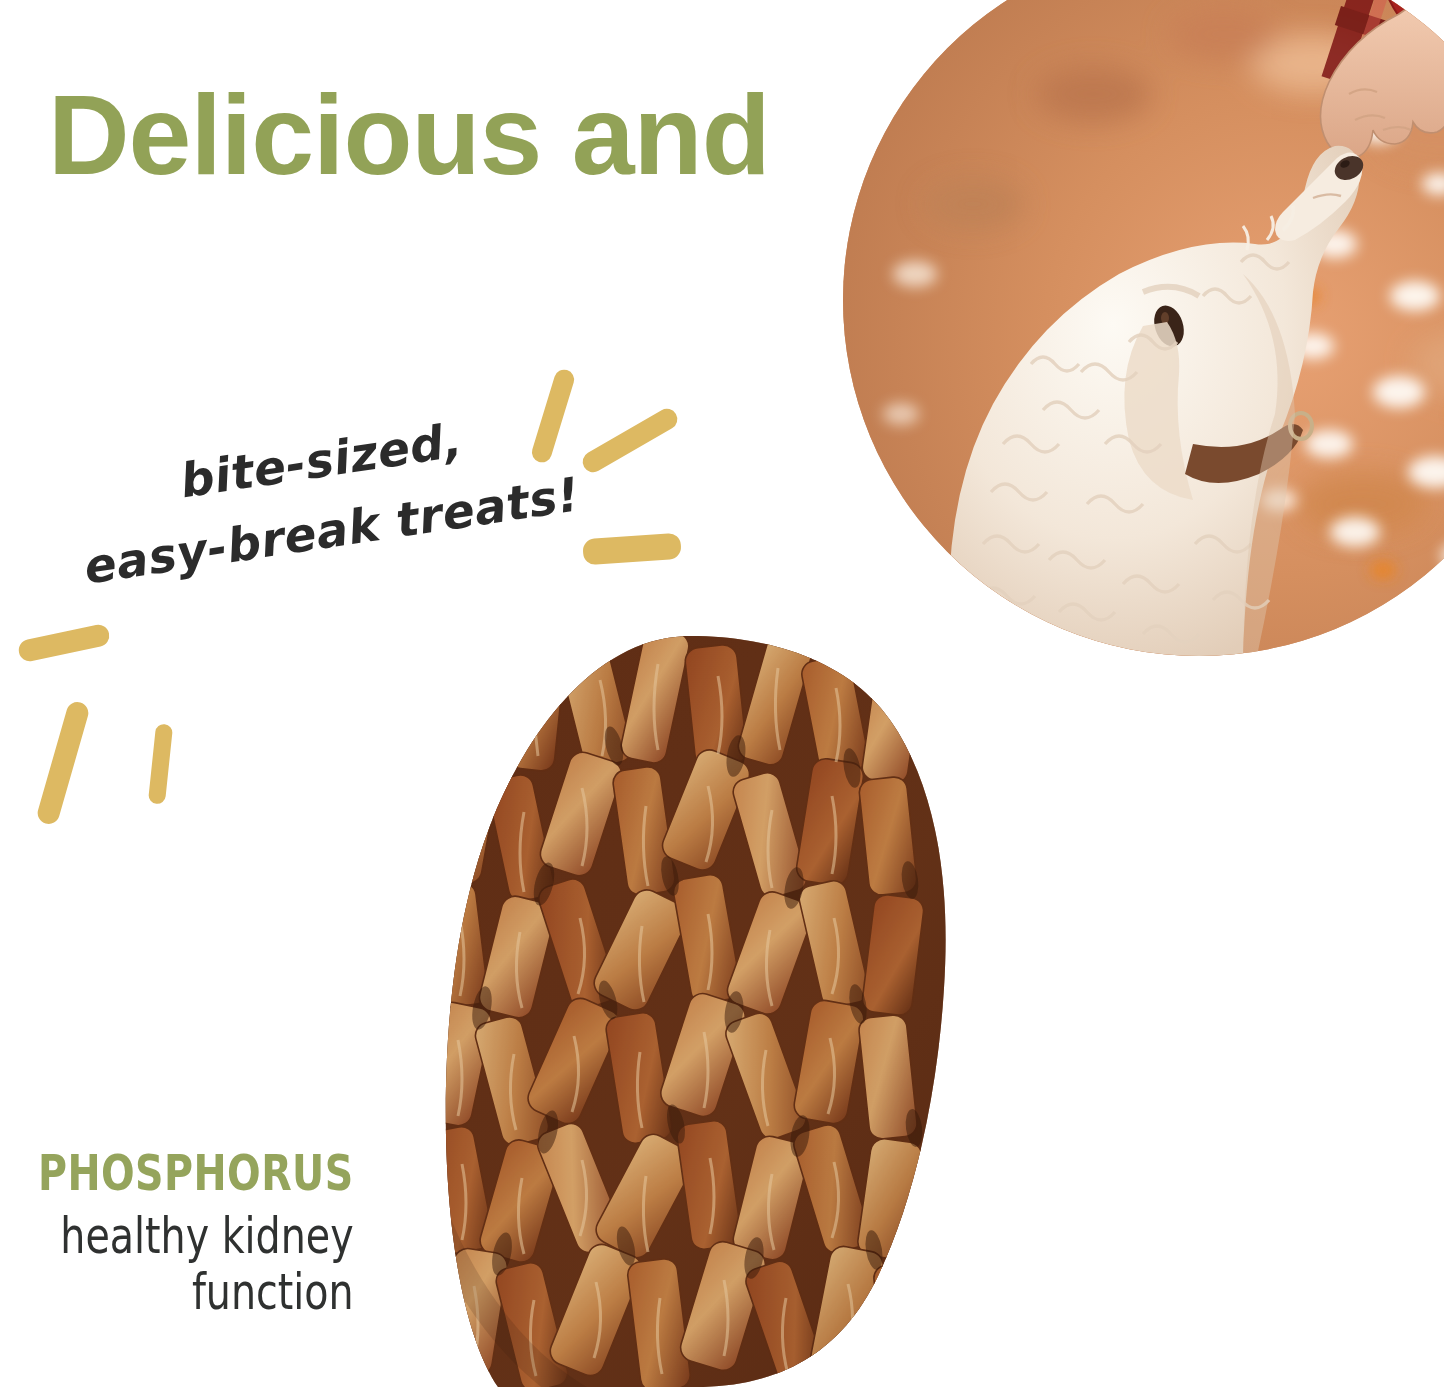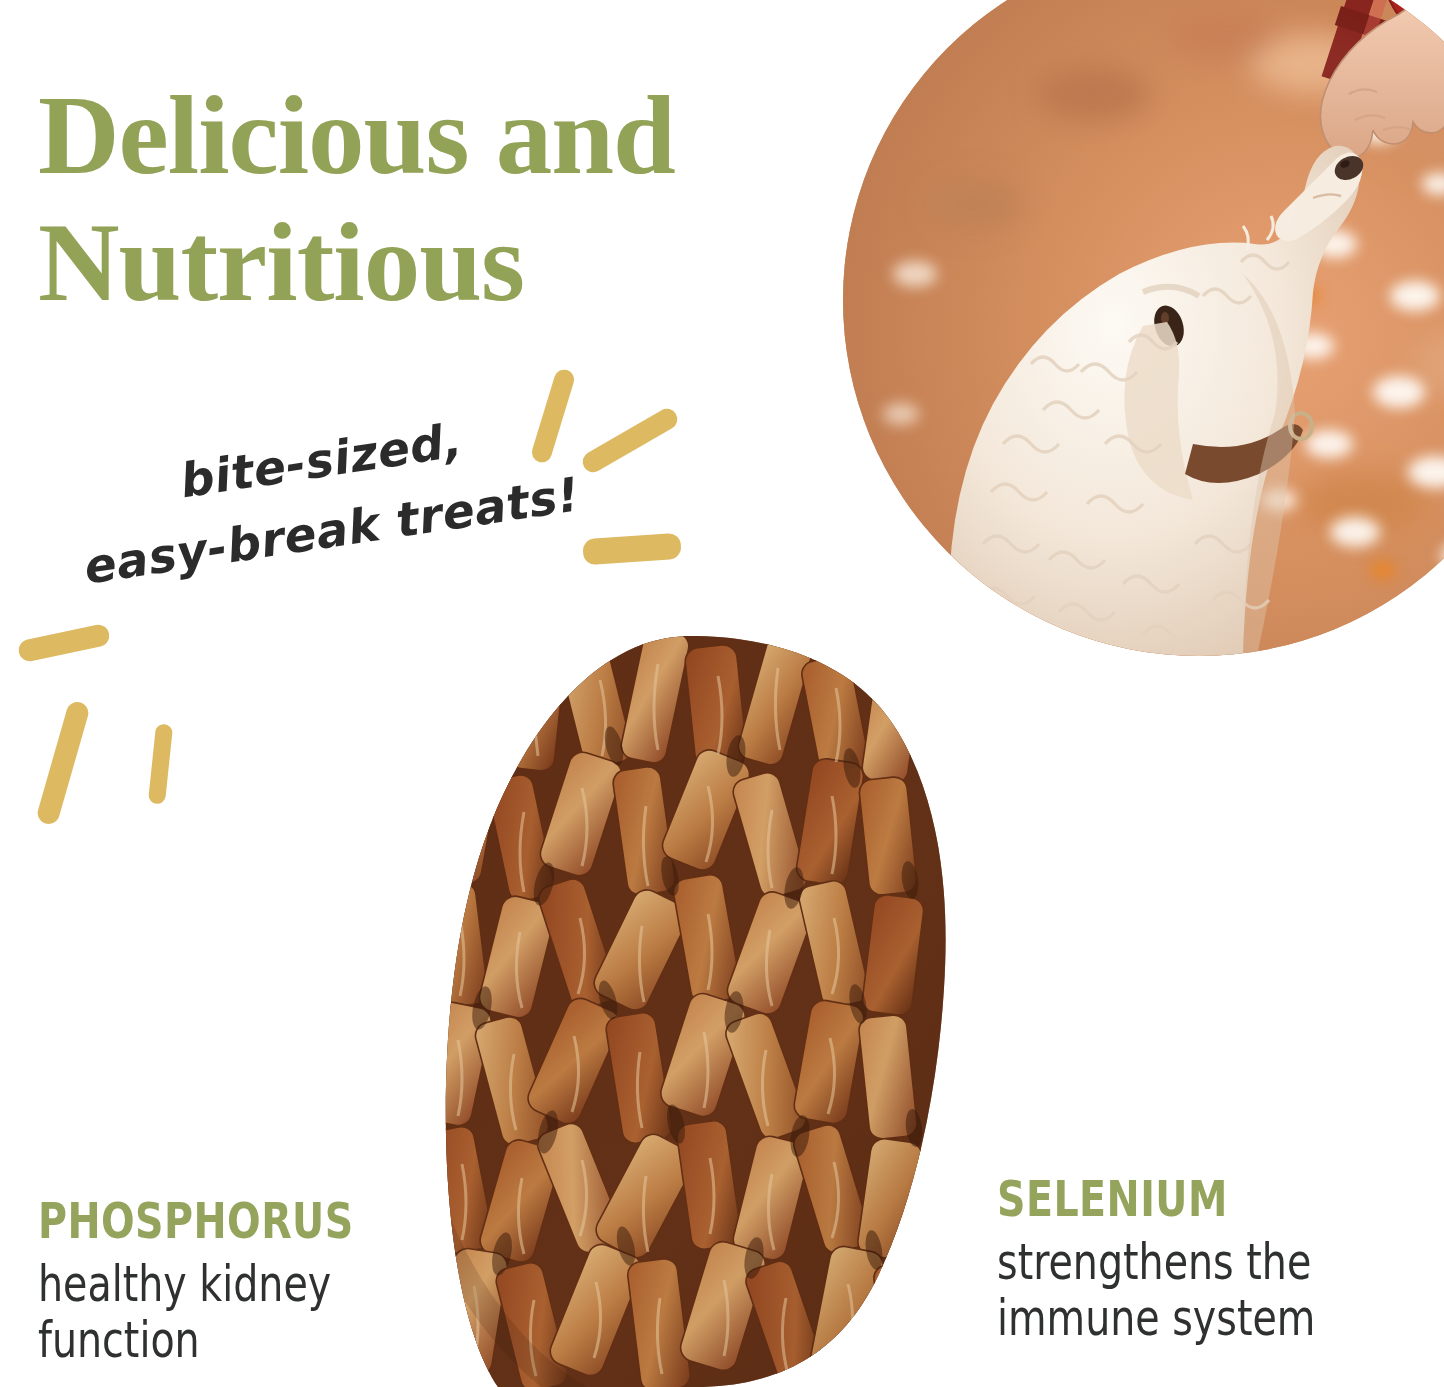--- a/index.html
+++ b/index.html
@@ -7,22 +7,22 @@
     width:1444px;height:1387px;
     background:#ffffff;
     font-family:"Liberation Sans",sans-serif;
     overflow:hidden;
     position:relative;
   }
   #stage{position:relative;width:1444px;height:1387px;background:#fff;overflow:hidden;}
 
   
   .headline{
-    position:absolute;left:38px;top:72px;width:790px;
-    font-family:Liberation Serif, serif;
+    position:absolute;left:48px;top:72px;width:790px;
+    font-family:Liberation Sans, sans-serif;
     font-weight:700;
     font-size:113px;
     line-height:1.12;
     letter-spacing:-1px;
     color:#92a257;
   }
   .headline .l2{display:block;}
 
   
   .script-wrap{
@@ -86,31 +86,30 @@
     font-size:50px;
     line-height:1.12;
     color:#2f3130;
     transform:scaleX(0.88);
     transform-origin:left center;
     white-space:nowrap;
   }
   .callout .c-body span{display:block;}
 
   .callout-protein{left:997px;top:822px;}
-  .callout-phosphorus{left:38px;top:1196px;}
+  .callout-phosphorus{left:38px;top:1148px;text-align:right;}
   .callout-selenium{left:997px;top:1174px;}
 </style>
 </head>
 <body>
 
 <div id="stage">
 
   <div class="headline">
     <span>Delicious and</span>
-    <span class="l2">Nutritious</span>
   </div>
 
   <div class="spark s1"></div>
   <div class="spark s2"></div>
   <div class="spark s3"></div>
   <div class="spark s4"></div>
   <div class="spark s5"></div>
   <div class="spark s6"></div>
 
   <div class="script-wrap">
@@ -446,21 +445,14 @@
 
 
   <div class="callout callout-phosphorus">
     <div class="c-title">PHOSPHORUS</div>
     <div class="c-body">
       <span>healthy kidney</span>
       <span>function</span>
     </div>
   </div>
 
-  <div class="callout callout-selenium">
-    <div class="c-title">SELENIUM</div>
-    <div class="c-body">
-      <span>strengthens the</span>
-      <span>immune system</span>
-    </div>
-  </div>
 
 </div>
 
 </body></html>

